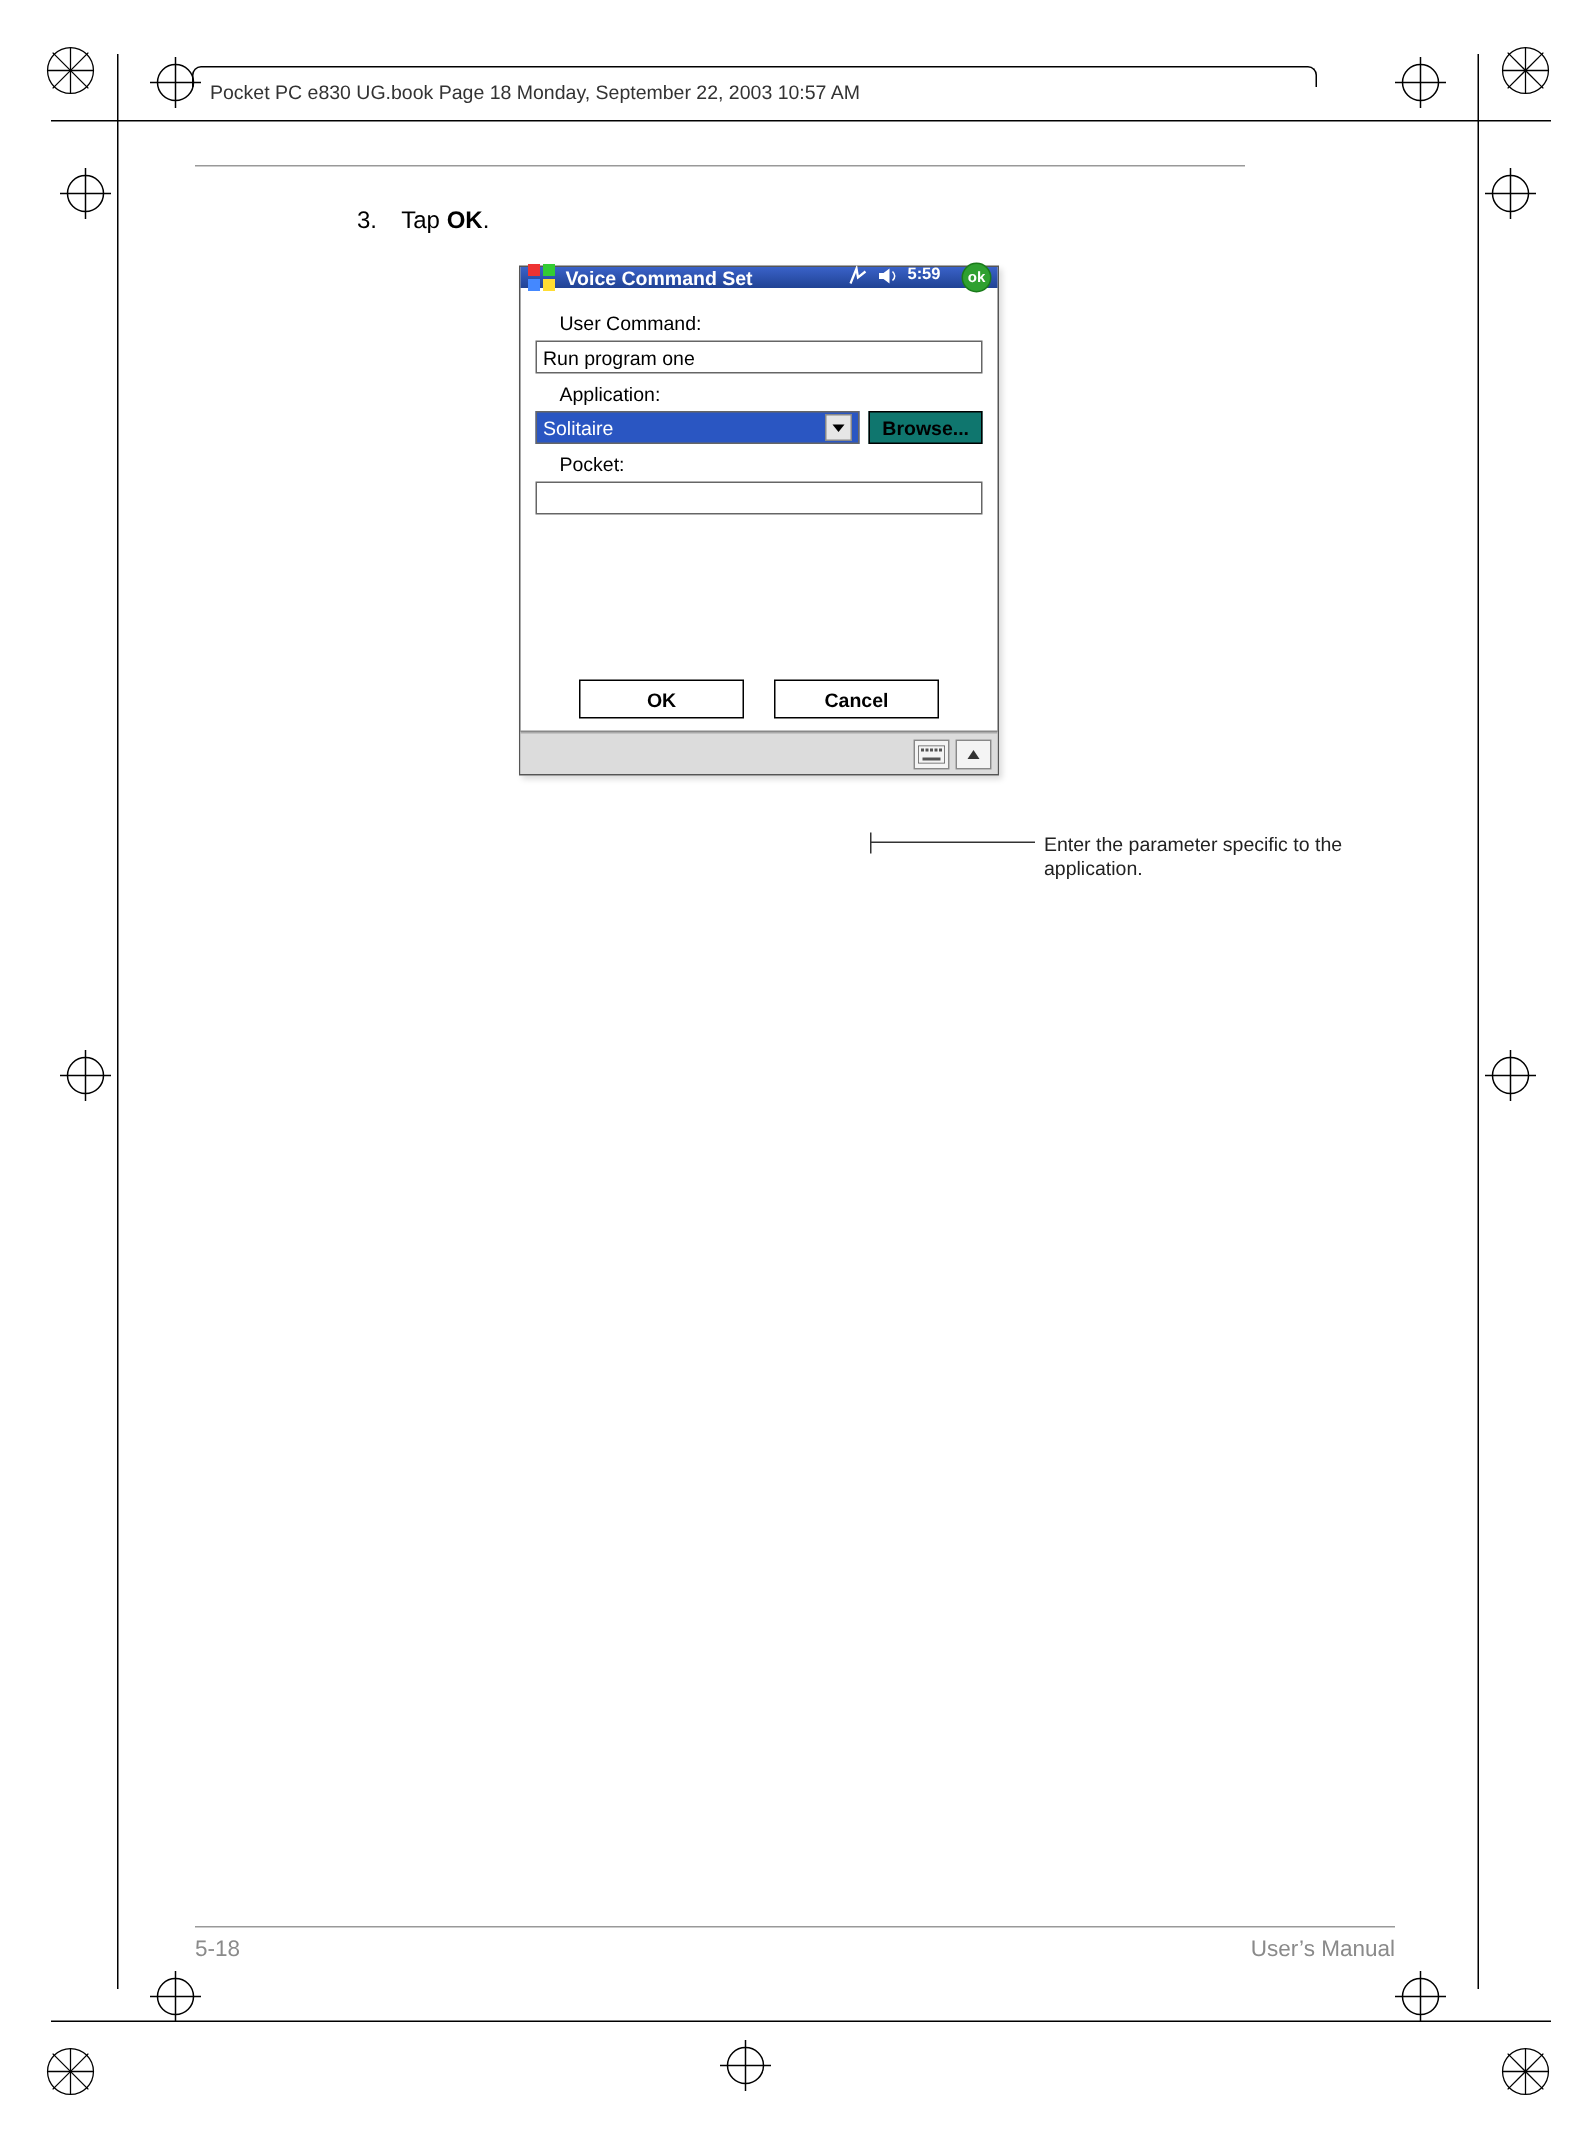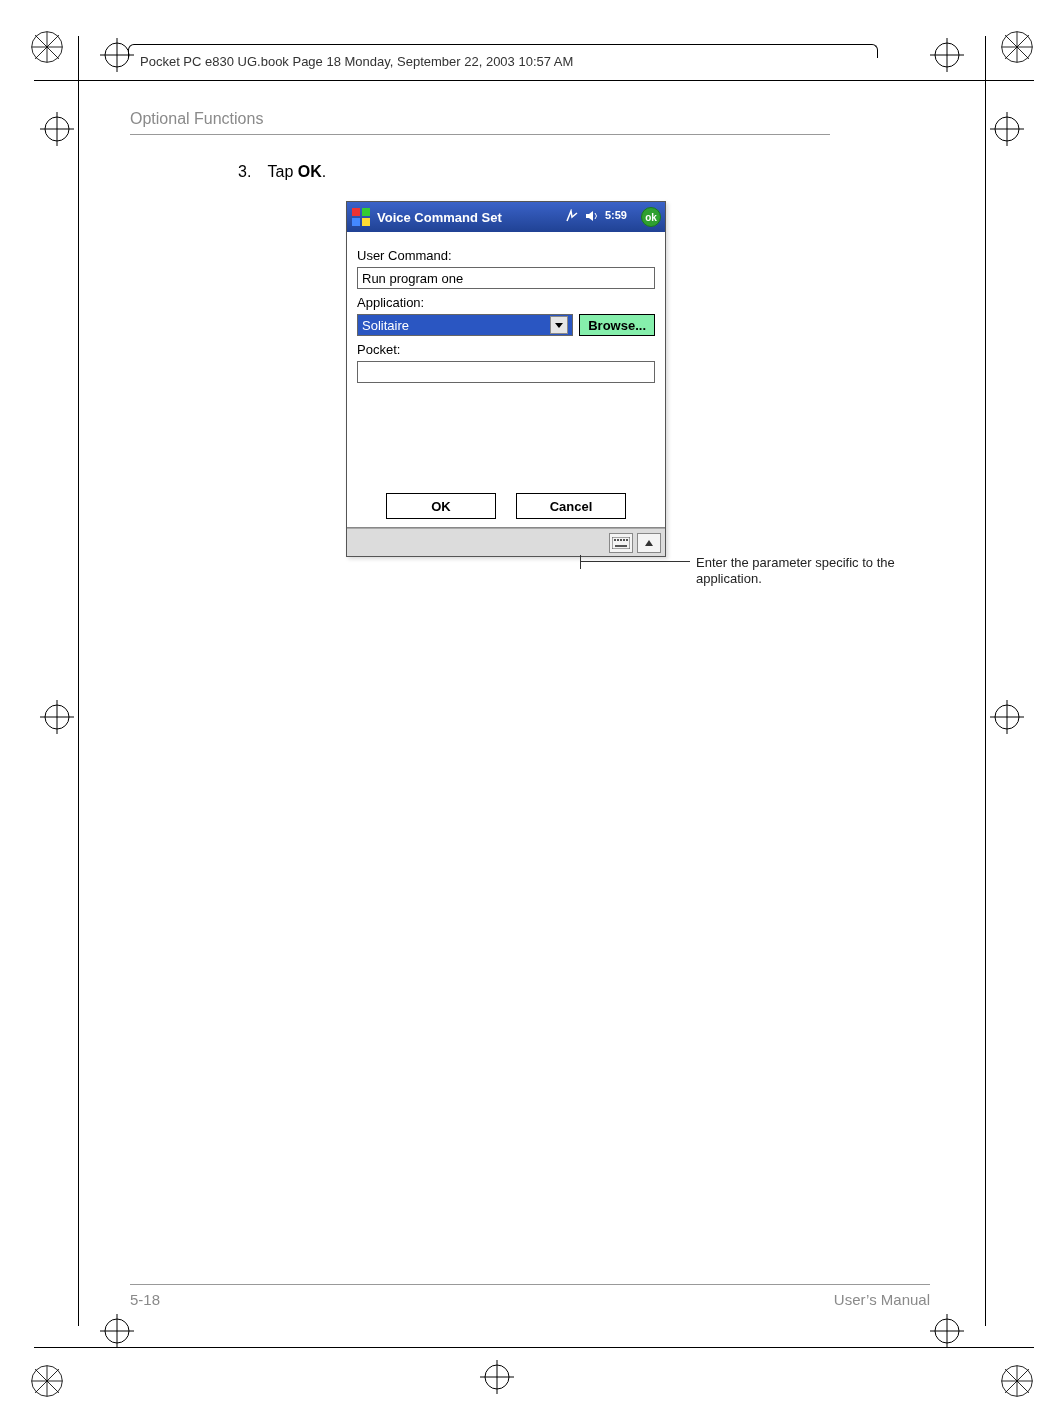--- a/index.html
+++ b/index.html
@@ -78,21 +78,21 @@
     width: 320px;
     border: 1px solid #555;
     background: #fff;
     box-shadow: 2px 2px 4px rgba(0,0,0,0.15);
     font-family: Tahoma, Arial, sans-serif;
     font-size: 13px;
   }
   .titlebar {
     background: linear-gradient(#3a62c8, #204294);
     color: #fff;
-    height: 30px;
+    height: 14px;
     display: flex;
     align-items: center;
     padding: 0 4px;
     font-weight: bold;
     gap: 6px;
   }
   .win-logo {
     width: 20px; height: 20px;
     display: inline-block;
   }
@@ -100,41 +100,41 @@
   .status-icons { display: flex; align-items: flex-start; gap: 6px; color: #fff; font-size: 11px; }
   .ok-circle {
     width: 20px; height: 20px; border-radius: 50%;
     background: #2fa030; display: flex; align-items: center; justify-content: center;
     color: #fff; font-weight: bold; font-size: 10px;
     margin-left: 8px;
     border: 1px solid #1a7a1a;
   }
 
   .device-body { padding: 10px 10px 0 10px; }
-  .field-label { margin: 6px 0 4px 0; color: #000; font-size: 13px; }
+  .field-label { margin: 6px 0 4px 16px; color: #000; font-size: 13px; }
   .text-input {
     width: 100%; height: 22px; border: 1px solid #666;
     padding: 2px 4px; font-size: 13px; font-family: inherit;
     background: #fff;
   }
   .row-app { display: flex; gap: 6px; align-items: center; }
   .select-box {
     flex: 1; height: 22px; border: 1px solid #666;
     background: #2a56c2; color: #fff;
     display: flex; align-items: center; justify-content: space-between;
     padding: 0 4px; font-size: 13px;
   }
   .select-caret {
     width: 18px; height: 18px; background: #e6e6e6; border: 1px solid #888;
     display: flex; align-items: center; justify-content: center;
     color: #000;
   }
   .browse-btn {
     height: 22px; padding: 0 8px; border: 1px solid #000;
-    background: #86efac; font-size: 13px; font-weight: bold;
+    background: #0f766e; font-size: 13px; font-weight: bold;
     display: flex; align-items: center;
   }
 
   .button-row {
     display: flex; justify-content: center; gap: 20px;
     margin: 110px 0 8px 0;
   }
   .win-btn {
     width: 110px; height: 26px;
     border: 1px solid #000;
@@ -309,21 +309,20 @@
 
 <div class="trim-v" style="top:36px; left:78px; height:1290px;"></div>
 <div class="trim-v" style="top:36px; right:78px; height:1290px;"></div>
 <div class="trim-h" style="top:80px; left:34px; width:1000px;"></div>
 <div class="trim-h" style="bottom:80px; left:34px; width:1000px;"></div>
 
 <div class="book-header-underline"></div>
 <div class="book-header">Pocket PC e830 UG.book  Page 18  Monday, September 22, 2003  10:57 AM</div>
 
 <div class="page">
-  <div class="section-label">Optional Functions</div>
   <div class="section-rule"></div>
 
   <div class="body-text">
     <div class="step-line">
       <span class="num">3.</span>
       <span>Tap </span><span class="bold">OK</span><span>.</span>
     </div>
 
     <div class="device">
       <div class="titlebar">

